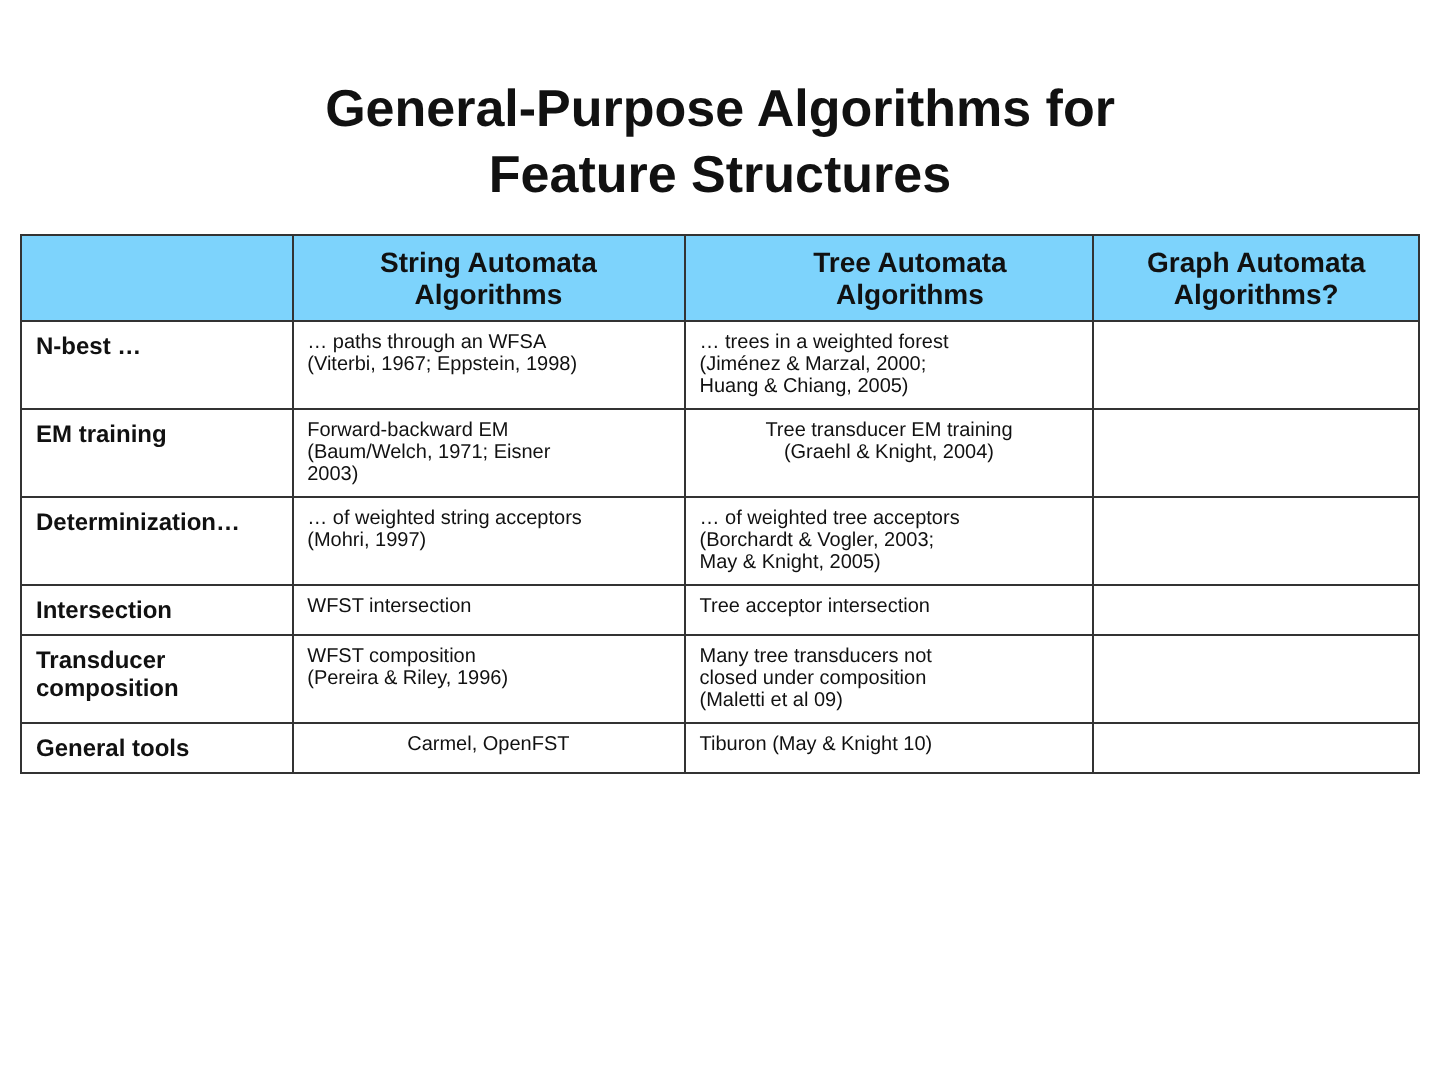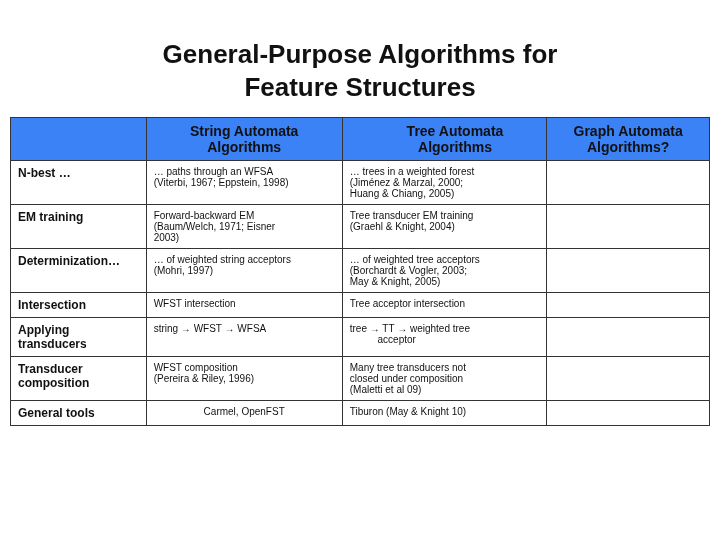--- a/index.html
+++ b/index.html
@@ -30,21 +30,21 @@
     }
     th, td {
       border: 1.5px solid #333;
       padding: 5px 7px;
       vertical-align: top;
     }
     th {
       text-align: center;
       font-weight: bold;
       font-size: 14px;
-      background: #3b82f6;
+      background: #7dd3fc;
     }
     td.row-header {
       font-weight: bold;
       font-size: 12px;
       white-space: pre-wrap;
     }
     td.content {
       font-size: 10px;
     }
     .col-empty {
@@ -79,45 +79,37 @@
         <td class="content" style="white-space: pre-wrap;">… trees in a weighted forest
 (Jiménez &amp; Marzal, 2000;
 Huang &amp; Chiang, 2005)</td>
         <td class="content col-empty"></td>
       </tr>
       <tr>
         <td class="row-header">EM training</td>
         <td class="content" style="white-space: pre-wrap;">Forward-backward EM
 (Baum/Welch, 1971; Eisner
 2003)</td>
-        <td class="content" style="white-space: pre-wrap;">Tree transducer EM training
+        <td class="content" style="white-space: pre-wrap; text-align: center;">Tree transducer EM training
 (Graehl &amp; Knight, 2004)</td>
         <td class="content col-empty"></td>
       </tr>
       <tr>
         <td class="row-header">Determinization…</td>
         <td class="content" style="white-space: pre-wrap;">… of weighted string acceptors
 (Mohri, 1997)</td>
         <td class="content" style="white-space: pre-wrap;">… of weighted tree acceptors
 (Borchardt &amp; Vogler, 2003;
 May &amp; Knight, 2005)</td>
         <td class="content col-empty"></td>
       </tr>
       <tr>
         <td class="row-header">Intersection</td>
         <td class="content" style="white-space: pre-wrap;">WFST intersection</td>
         <td class="content" style="white-space: pre-wrap;">Tree acceptor intersection</td>
-        <td class="content col-empty"></td>
-      </tr>
-      <tr>
-        <td class="row-header">Applying
-transducers</td>
-        <td class="content" style="white-space: pre-wrap;">string → WFST → WFSA</td>
-        <td class="content" style="white-space: pre-wrap;">tree → TT → weighted tree
-          acceptor</td>
         <td class="content col-empty"></td>
       </tr>
       <tr>
         <td class="row-header">Transducer
 composition</td>
         <td class="content" style="white-space: pre-wrap;">WFST composition
 (Pereira &amp; Riley, 1996)</td>
         <td class="content" style="white-space: pre-wrap;">Many tree transducers not
 closed under composition
 (Maletti et al 09)</td>

